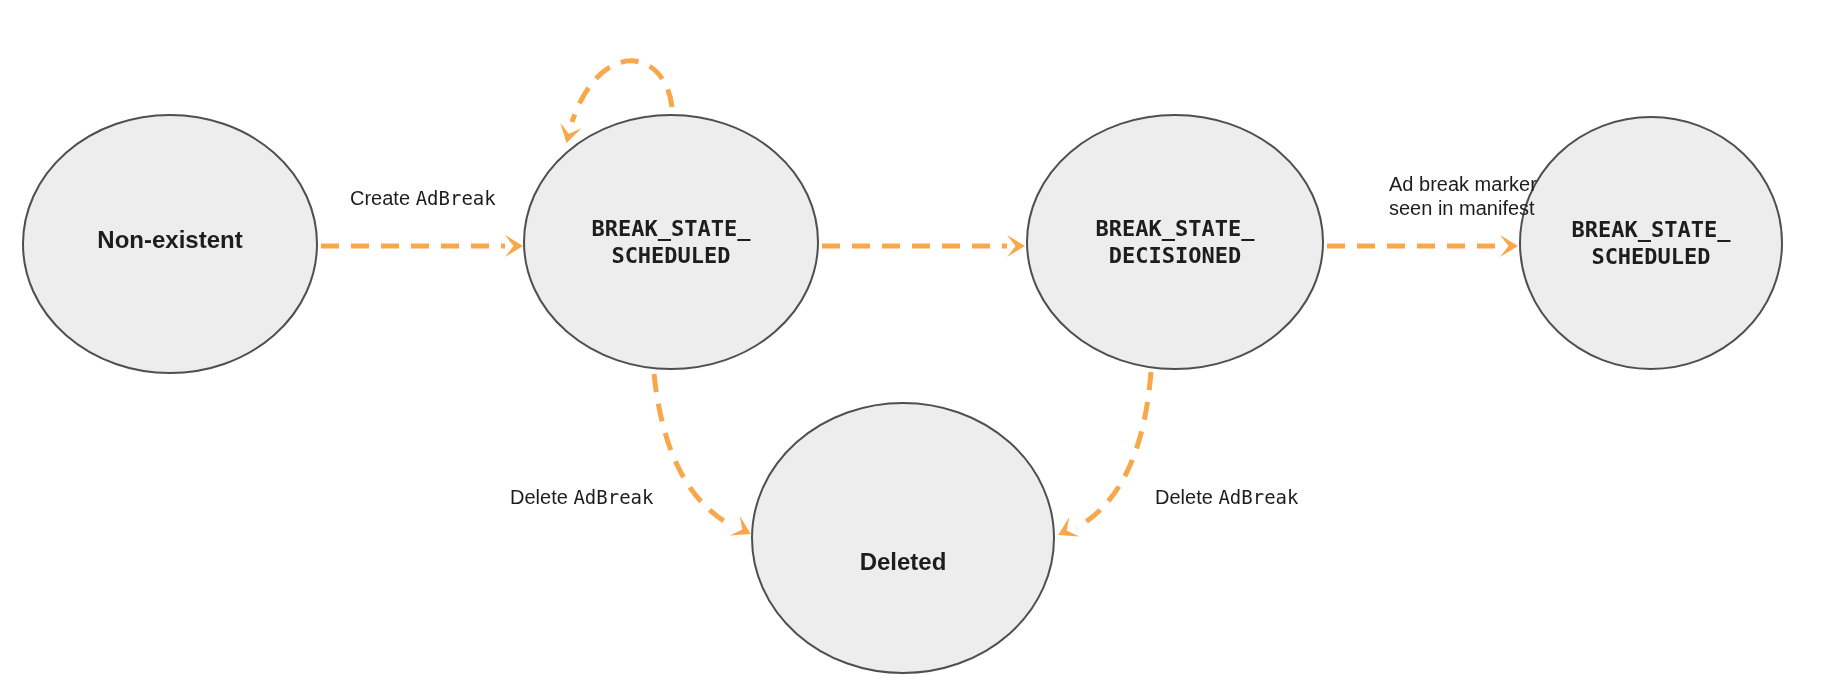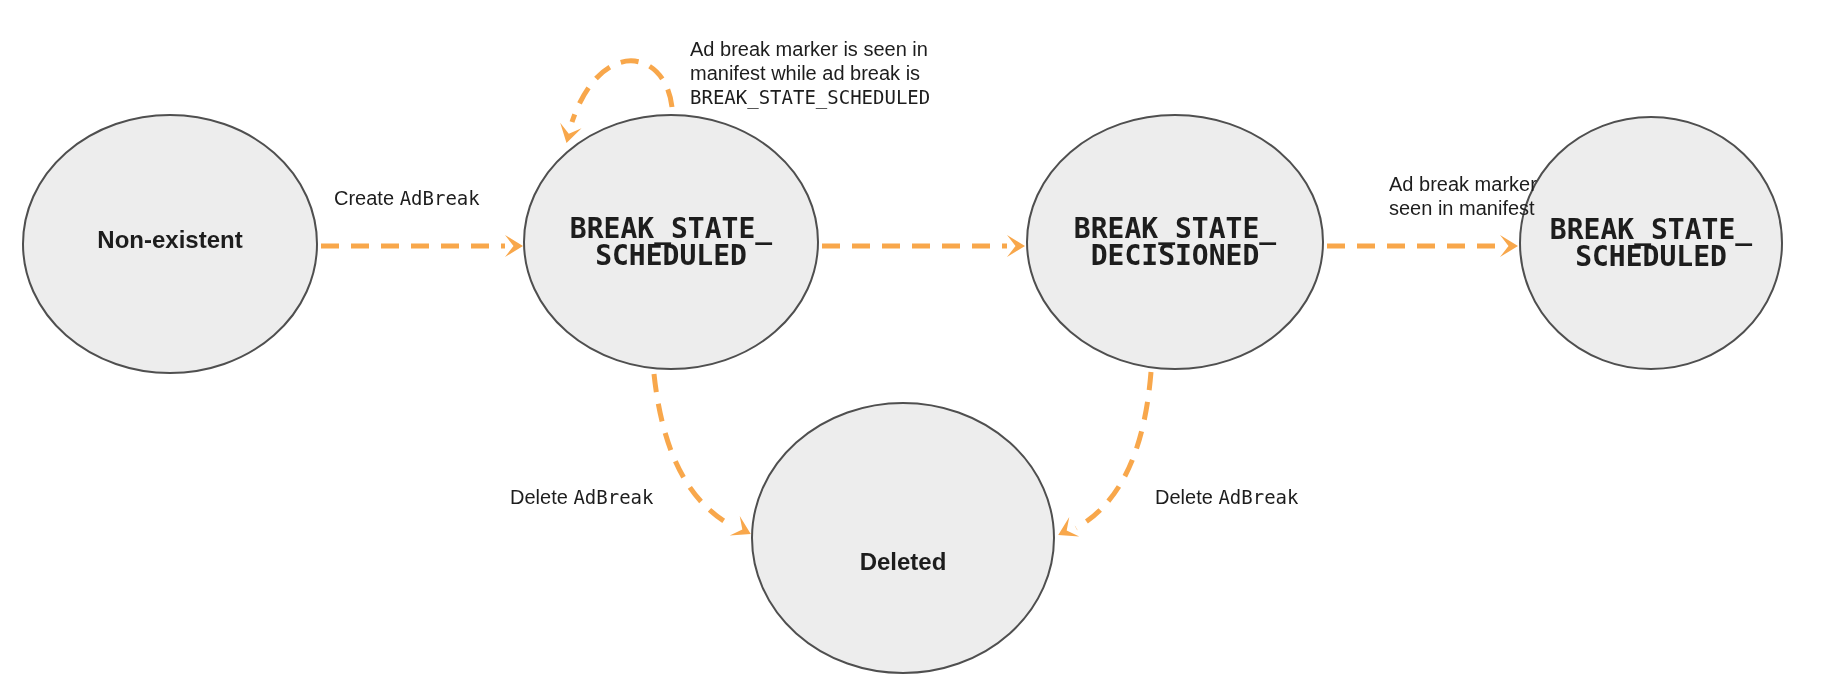--- a/index.html
+++ b/index.html
@@ -21,21 +21,21 @@
     color: #1d1d1d;
   }
   .sans-node {
     font-family: "Liberation Sans", sans-serif;
     font-weight: 700;
     font-size: 24px;
   }
   .mono-node {
     font-family: "DejaVu Sans Mono", monospace;
     font-weight: 700;
-    font-size: 28px;
+    font-size: 22px;
     line-height: 27px;
   }
   .edge-label {
     position: absolute;
     font-family: "Liberation Sans", sans-serif;
     font-size: 20px;
     line-height: 24px;
     white-space: nowrap;
     color: #1d1d1d;
   }
@@ -89,29 +89,24 @@
     <div>DECISIONED</div>
   </div>
 
   <div class="node-label mono-node" style="left:1651px; top:243px;">
     <div>BREAK_STATE_</div>
     <div>SCHEDULED</div>
   </div>
 
   <div class="node-label sans-node" style="left:903px; top:562px;">Deleted</div>
 
-  <div class="edge-label" style="left:334px; top:186px;">
+  <div class="edge-label" style="left:350px; top:186px;">
     <span class="gap">Create</span><span class="mono">AdBreak</span>
   </div>
 
-  <div class="edge-label" style="left:690px; top:37px;">
-    <div>Ad break marker is seen in</div>
-    <div>manifest while ad break is</div>
-    <div class="mono">BREAK_STATE_SCHEDULED</div>
-  </div>
 
 
   <div class="edge-label" style="left:1389px; top:172px;">
     <div>Ad break marker</div>
     <div>seen in manifest</div>
   </div>
 
   <div class="edge-label" style="left:510px; top:485px;">
     <span class="gap">Delete</span><span class="mono">AdBreak</span>
   </div>

